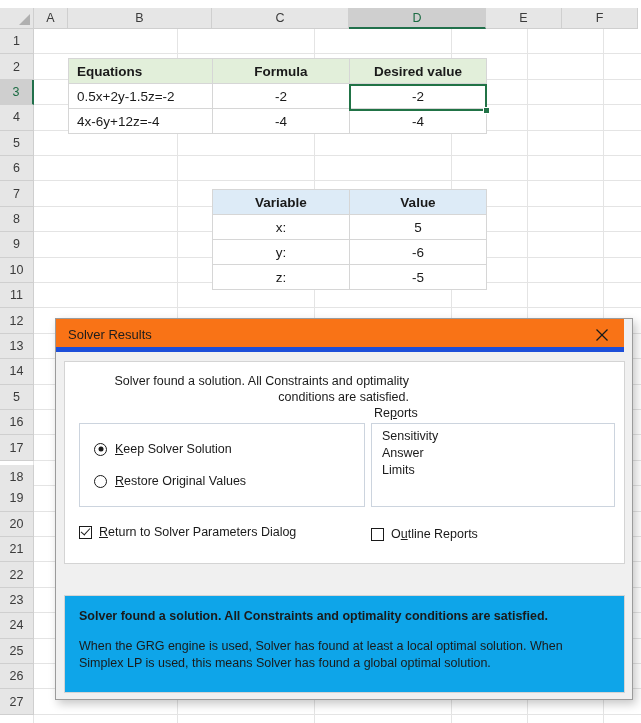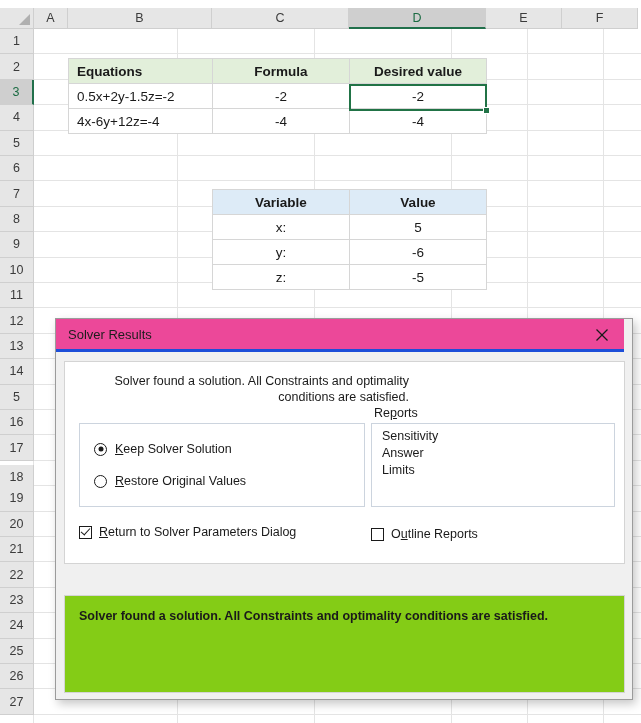--- a/index.html
+++ b/index.html
@@ -107,22 +107,22 @@
     width: 578px; height: 382px;
     background: #f0f0f0;
     border: 1px solid #9b9b9b;
     box-shadow: 3px 4px 9px rgba(0,0,0,0.22);
     box-sizing: border-box;
     font-size: 12.5px;
     color: #1a1a1a;
   }
   .dlg-title-bar {
     position: absolute; left: 0; top: 0; right: 8px; height: 33px;
-    background: #ec4899;
-    border-bottom: 3px solid #1d4ed8;
+    background: #f97316;
+    border-bottom: 5px solid #1d4ed8;
     box-sizing: border-box;
   }
   .dlg-title {
     position: absolute; left: 12px; top: 8px;
     font-size: 13px; color: #1d1d1d;
   }
   .dlg-close {
     position: absolute; right: 0; top: 0; width: 44px; height: 32px;
     display: flex; align-items: center; justify-content: center;
     cursor: pointer; color: #1a1a1a;
@@ -199,21 +199,21 @@
     content: ""; position: absolute;
     left: 3px; top: -1px;
     width: 4px; height: 8px;
     border: solid #1a1a1a; border-width: 0 1.8px 1.8px 0;
     transform: rotate(42deg);
   }
 
   .msg-panel {
     position: absolute;
     left: 8px; top: 276px; width: 561px; height: 98px;
-    background: #84cc16;
+    background: #0ea5e9;
     border: 1px solid #d4d4d4;
     box-sizing: border-box;
     padding: 12px 14px;
   }
   .msg-bold {
     font-size: 12.5px; font-weight: bold; color: #1a1a1a;
     line-height: 16px;
   }
   .msg-body {
     margin-top: 14px;
@@ -401,16 +401,17 @@
         <span class="ctl-label" id="lbl-check-0"><span class="acc">R</span>eturn to Solver Parameters Dialog</span>
       </div>
       <div class="check-row right">
         <span class="checkbox"></span>
         <span class="ctl-label" id="lbl-check-1">O<span class="acc">u</span>tline Reports</span>
       </div>
     </div>
 
     <div class="msg-panel">
       <div class="msg-bold">Solver found a solution.  All Constraints and optimality conditions are satisfied.</div>
+      <div class="msg-body">When the GRG engine is used, Solver has found at least a local optimal solution. When Simplex LP is used, this means Solver has found a global optimal solution.</div>
     </div>
 
   </div>
 </div>
 
 </body></html>

